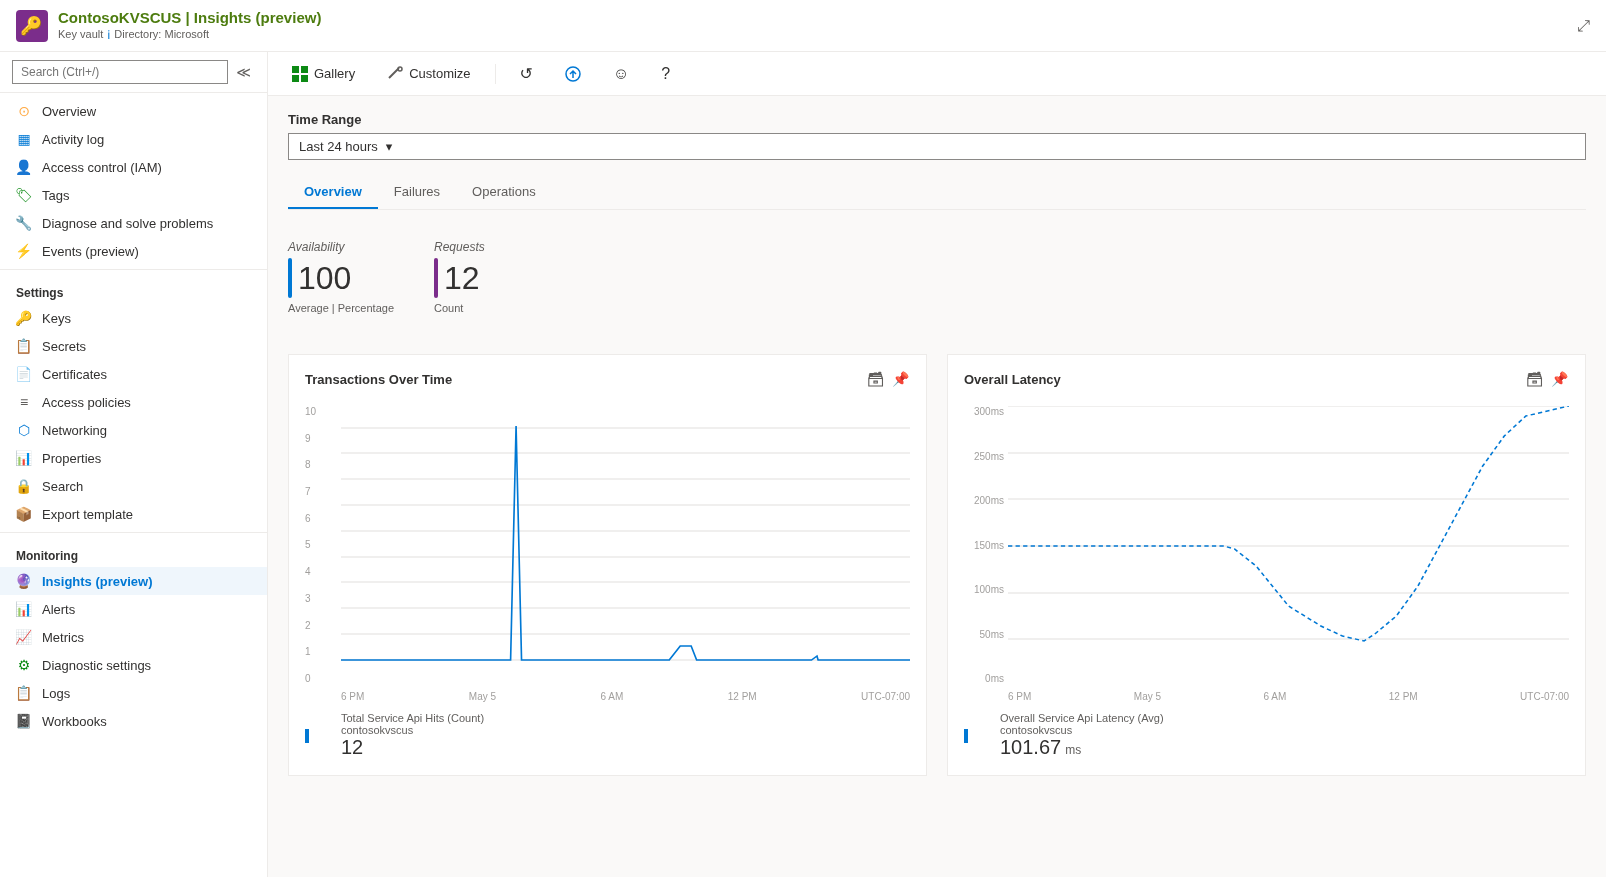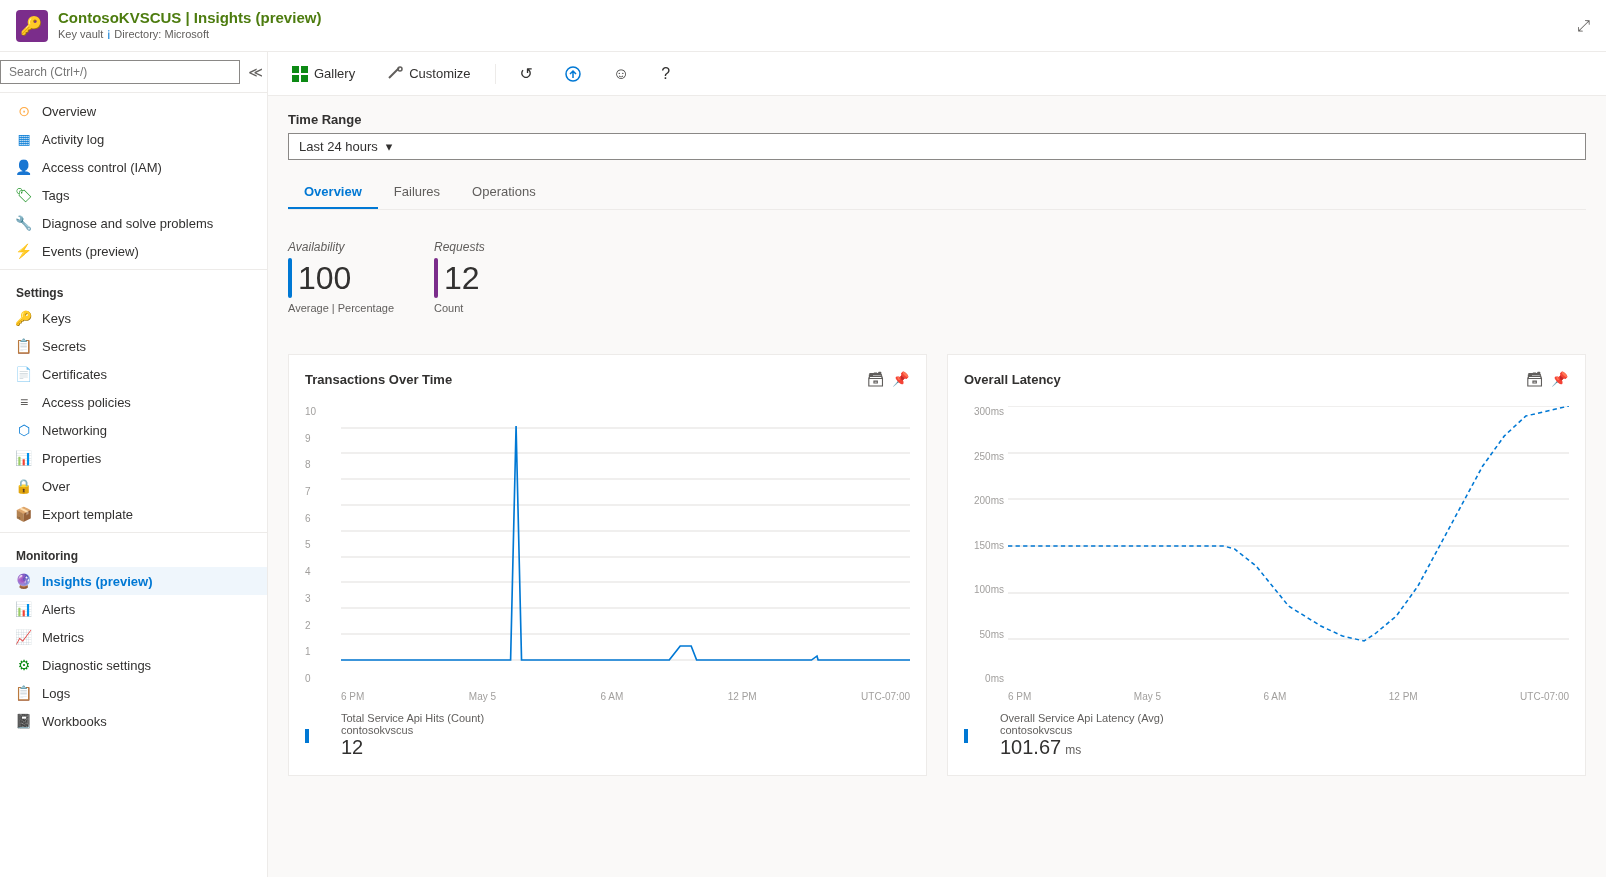--- a/index.html
+++ b/index.html
@@ -12,21 +12,21 @@
     .title-text h1 { font-size: 15px; font-weight: 600; color: #4d7c0f; }
     .title-text p { font-size: 11px; color: #605e5c; display: flex; align-items: center; gap: 4px; }
     .title-text p span.dir { font-size: 11px; color: #605e5c; }
     .maximize-btn { cursor: pointer; color: #605e5c; font-size: 16px; }
 
     
     .main-container { display: flex; flex: 1; overflow: hidden; }
 
     
     .sidebar { width: 268px; min-width: 268px; background: #fff; border-right: 1px solid #edebe9; display: flex; flex-direction: column; overflow: hidden; }
-    .sidebar-search { padding: 8px 0; border-bottom: 1px solid #edebe9; display: flex; align-items: center; gap: 4px; }
+    .sidebar-search { padding: 8px 12px; border-bottom: 1px solid #edebe9; display: flex; align-items: center; gap: 4px; }
     .sidebar-search input { flex: 1; border: 1px solid #8a8886; padding: 4px 8px; font-size: 12px; outline: none; color: #605e5c; }
     .sidebar-collapse-btn { cursor: pointer; color: #605e5c; font-size: 14px; padding: 4px; }
     .sidebar-nav { flex: 1; overflow-y: auto; padding: 4px 0; }
     .sidebar-section-title { font-size: 12px; font-weight: 600; color: #323130; padding: 12px 16px 4px; }
     .sidebar-divider { height: 1px; background: #edebe9; margin: 4px 0; }
     .sidebar-item { display: flex; align-items: center; gap: 10px; padding: 6px 16px; cursor: pointer; color: #323130; font-size: 13px; }
     .sidebar-item.active { background: #eff6fc; color: #0078d4; font-weight: 600; }
     .sidebar-item .item-icon { width: 16px; height: 16px; flex-shrink: 0; display: flex; align-items: center; justify-content: center; font-size: 14px; }
 
     
@@ -149,21 +149,21 @@
       <div class="sidebar-item">
         <span class="item-icon" style="color:#0078d4">⬡</span>
         <span>Networking</span>
       </div>
       <div class="sidebar-item">
         <span class="item-icon" style="color:#0078d4">📊</span>
         <span>Properties</span>
       </div>
       <div class="sidebar-item">
         <span class="item-icon" style="color:#605e5c">🔒</span>
-        <span>Over</span>
+        <span>Search</span>
       </div>
       <div class="sidebar-item">
         <span class="item-icon" style="color:#0078d4">📦</span>
         <span>Export template</span>
       </div>
 
       <div class="sidebar-divider"></div>
       <div class="sidebar-section-title">Monitoring</div>
 
       <div class="sidebar-item active">

